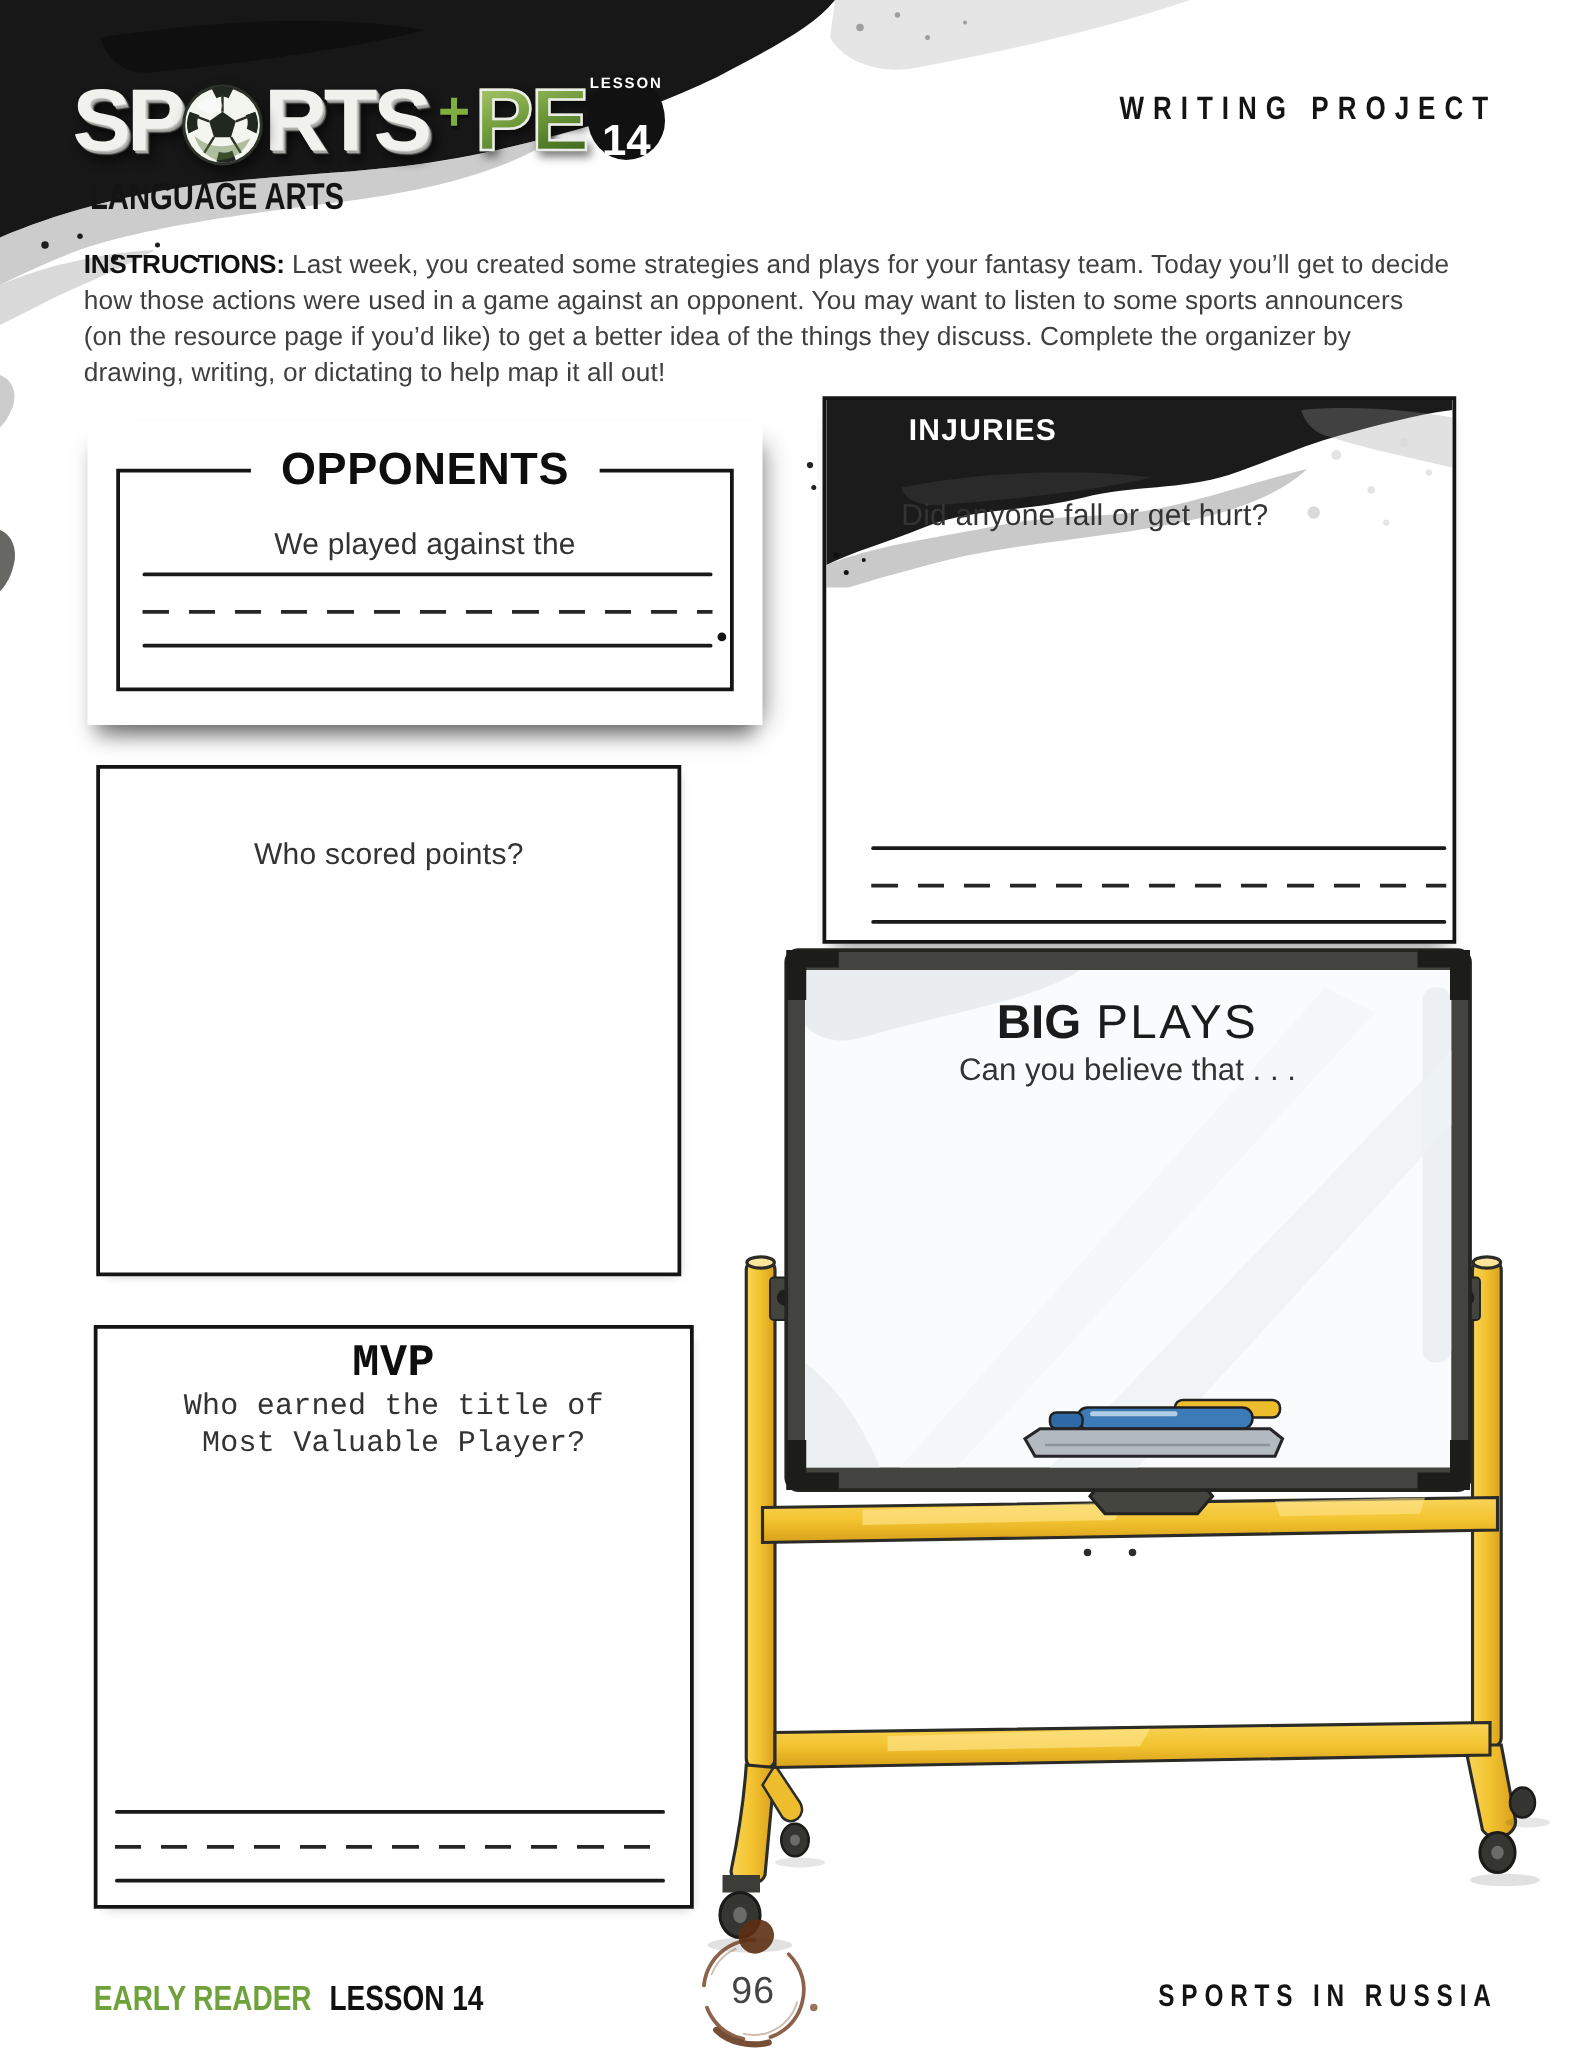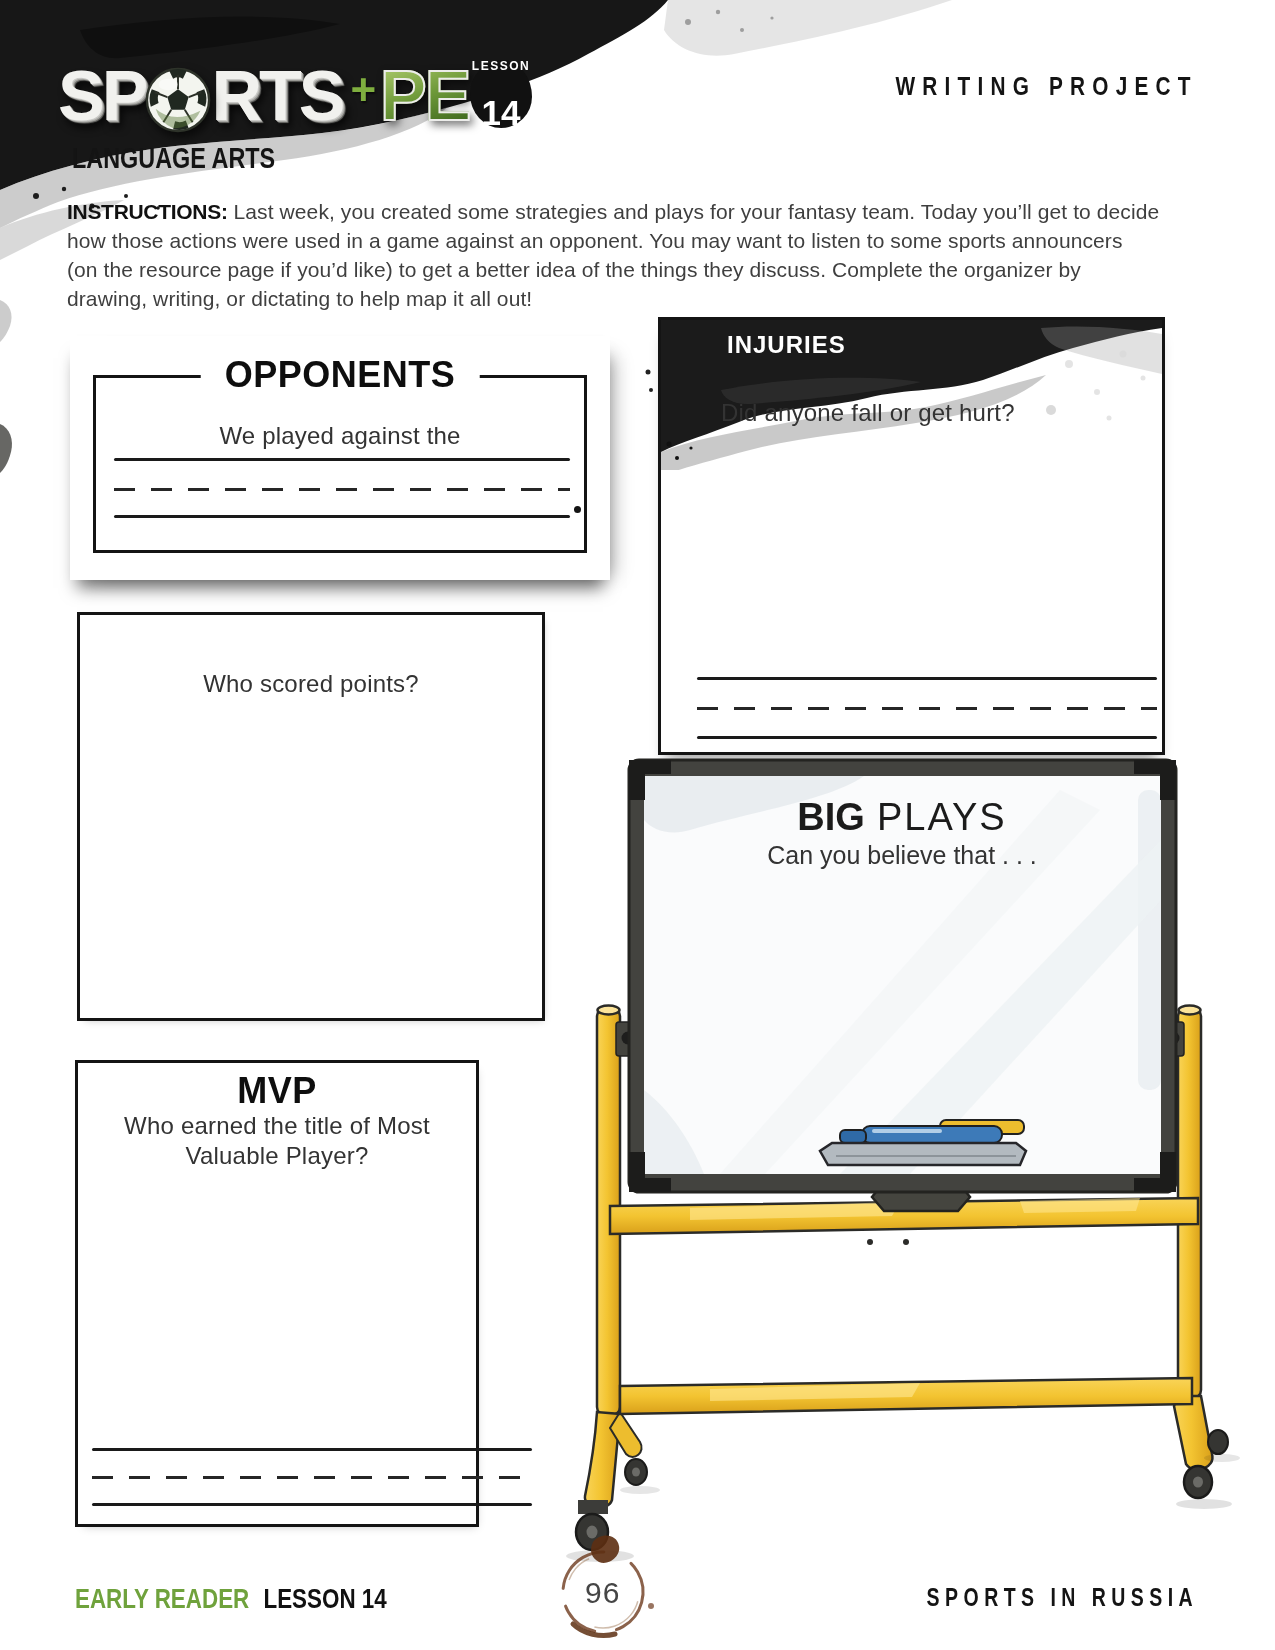--- a/index.html
+++ b/index.html
@@ -67,21 +67,21 @@
     position:absolute;top:-21px;left:50%;transform:translateX(-50%);
     background:#fff;padding:0 24px;white-space:nowrap;text-align:center;
   }
   #opponents-period{position:absolute;left:478px;top:128px;width:7px;height:7px;border-radius:50%;background:#141414;}
 
   #injuries-box{left:658px;top:317px;width:507px;height:438px;box-shadow:0 12px 14px -8px rgba(0,0,0,.4);}
   #injuries-title{position:absolute;left:66px;top:13px;font-size:24px;font-weight:800;color:#ffffff;letter-spacing:1px;line-height:1;}
   #injuries-prompt{position:absolute;left:60px;top:78px;}
 
   #goals-box{left:77px;top:612px;width:468px;height:409px;box-shadow:3px 4px 8px -5px rgba(0,0,0,.25);}
-  #mvp-box{left:75px;top:1060px;width:404px;height:467px;box-shadow:3px 5px 9px -6px rgba(0,0,0,.25);}
+  #mvp-box{left:75px;top:1060px;width:480px;height:467px;box-shadow:3px 5px 9px -6px rgba(0,0,0,.25);font-family:Liberation Mono, monospace;}
 
   
   #footer-left{position:absolute;left:75px;top:1583px;white-space:nowrap;transform:scaleX(.8);transform-origin:left center;font-size:28px;font-weight:800;}
   #footer-series{color:#6fa23c;}
   #footer-lesson{color:#111;margin-left:10px;}
   #page-number{position:absolute;left:585px;top:1576px;font-size:30px;color:#454545;letter-spacing:1px;}
   #footer-unit{
     position:absolute;right:77px;top:1583px;font-size:25px;font-weight:700;letter-spacing:7px;
     color:#141414;transform:scaleX(.78);transform-origin:right center;white-space:nowrap;
   }

